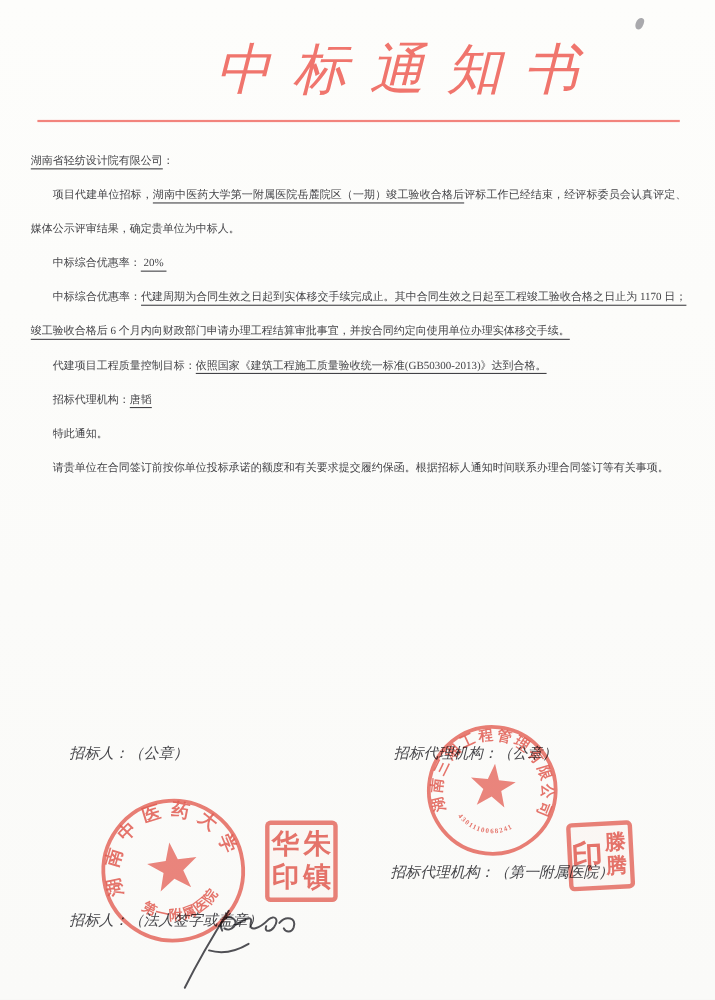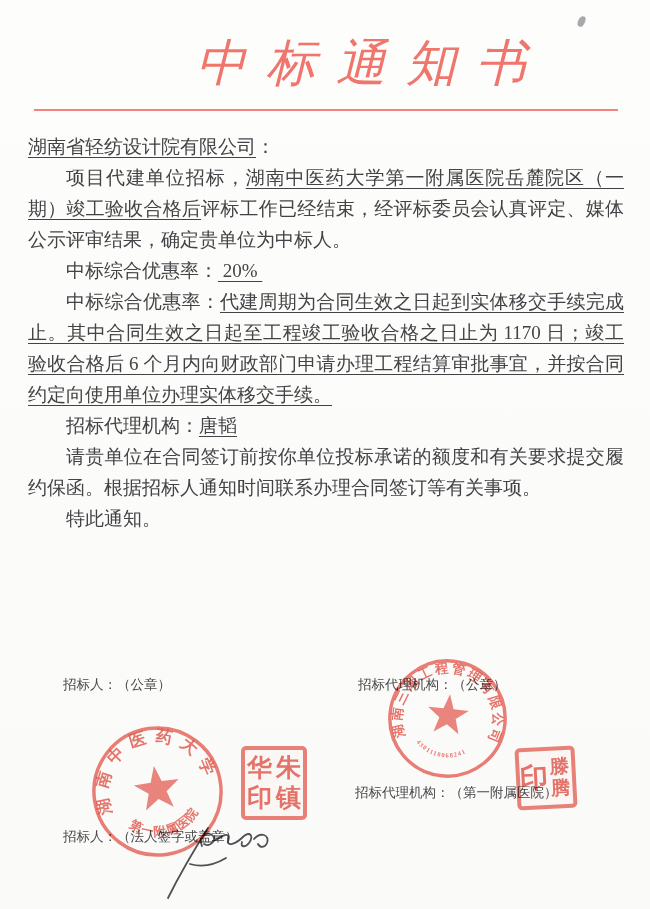--- a/index.html
+++ b/index.html
@@ -10,26 +10,26 @@
     color:#434347; overflow:hidden;
   }
   .title{
     position:absolute; top:30px; left:0; width:100%; margin:0;
     text-align:center; font-size:50px; font-weight:normal; font-style:italic;
     letter-spacing:20px; text-indent:20px; color:#f0756d;padding-left:36px;
   }
   .title-rule{position:absolute; top:109px; left:34px; right:32px; height:2px; background:#f2847d;}
   .body-text{
     position:absolute; top:131px; left:28px; width:596px;
-    font-size:19px; line-height:31px; text-align:justify;font-family:Liberation Serif, serif;
+    font-size:10px; line-height:31px; text-align:justify;font-family:Liberation Serif, serif;
   }
   .body-text p{margin:0; padding:0;}
   .body-text p.indent{text-indent:2em;}
   .body-text u{text-underline-offset:3.5px; text-decoration-thickness:1px;}
-  .sig-label{position:absolute; font-size:13.5px; white-space:nowrap; color:#47474b;}
+  .sig-label{position:absolute; font-size:13.5px; white-space:nowrap; color:#47474b;font-style:italic;}
   .lbl-bidder-seal{left:63px; top:676px;}
   .lbl-agency-seal{left:358px; top:676px;}
   .lbl-bidder-sign{left:63px; top:828px;}
   .lbl-agency-sign{left:355px; top:784px;}
   .date-line{position:absolute; top:888px; right:37px; font-size:13.5px; letter-spacing:2px; color:#4b4b52;margin-top:41px;}
 
   .stamp{position:absolute; mix-blend-mode:multiply; opacity:.85;}
   .round-stamp svg{width:100%; height:100%; display:block;}
   .stamp-bidder-round{left:88px; top:722px; width:139px; height:139px; transform:rotate(-8deg);}
   .stamp-agency-round{left:384px; top:655px; width:127px; height:127px; transform:rotate(6deg);}
@@ -66,23 +66,24 @@
   <div class="ink-speck"></div>
 
   <h1 class="title">中标通知书</h1>
   <div class="title-rule"></div>
 
   <div class="body-text">
       <p><u>湖南省轻纺设计院有限公司</u><span>：</span></p>
       <p class="indent"><span>项目代建单位招标，</span><u>湖南中医药大学第一附属医院岳麓院区（一期）竣工验收合格后</u><span>评标工作已经结束，经评标委员会认真评定、媒体公示评审结果，确定贵单位为中标人。</span></p>
       <p class="indent"><span>中标综合优惠率：</span><u>&nbsp;20%&nbsp;</u></p>
       <p class="indent"><span>中标综合优惠率：</span><u>代建周期为合同生效之日起到实体移交手续完成止。其中合同生效之日起至工程竣工验收合格之日止为 1170 日；竣工验收合格后 6 个月内向财政部门申请办理工程结算审批事宜，并按合同约定向使用单位办理实体移交手续。</u></p>
+      <p class="indent"><span>代建项目工程质量控制目标：</span><u>依照国家《建筑工程施工质量验收统一标准(GB50300-2013)》达到合格。</u></p>
       <p class="indent"><span>招标代理机构：</span><u>唐韬</u></p>
+      <p class="indent"><span>特此通知。</span></p>
       <p class="indent"><span>请贵单位在合同签订前按你单位投标承诺的额度和有关要求提交履约保函。根据招标人通知时间联系办理合同签订等有关事项。</span></p>
-      <p class="indent"><span>特此通知。</span></p>
     </div>
 
   <div class="sig-label lbl-bidder-seal">招标人：（公章）</div>
   <div class="sig-label lbl-agency-seal">招标代理机构：（公章）</div>
   <div class="sig-label lbl-bidder-sign">招标人：（法人签字或盖章）</div>
   <div class="sig-label lbl-agency-sign">招标代理机构：（第一附属医院）</div>
 
   <div class="stamp round-stamp stamp-bidder-round">
     <svg viewBox="0 0 140 140">
       <defs>

